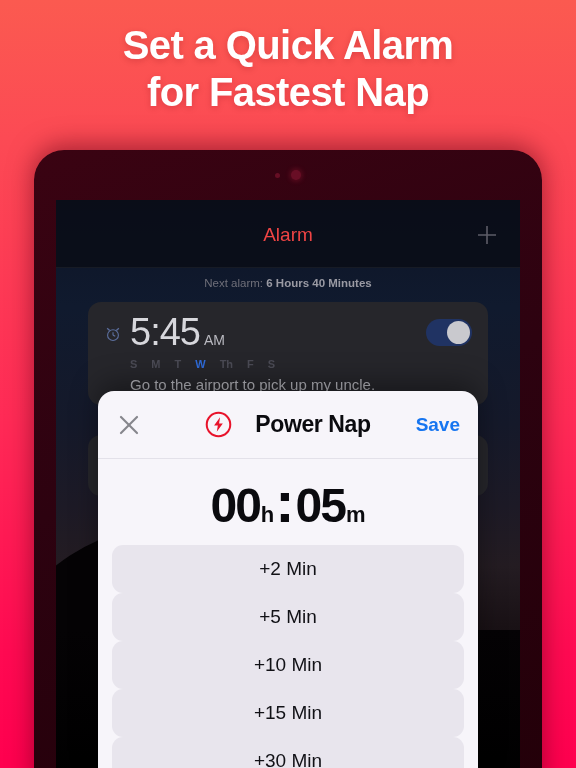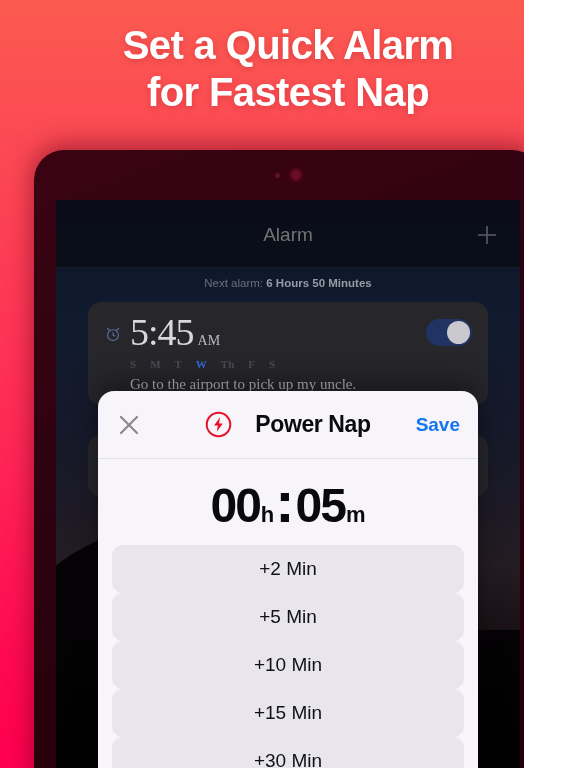--- a/index.html
+++ b/index.html
@@ -4,21 +4,21 @@
 <title>Power Nap Alarm Promo</title>
 <style>
   * { margin:0; padding:0; box-sizing:border-box; }
   html, body {
     width:576px; height:768px;
     overflow:hidden;
     font-family:"Liberation Sans", sans-serif;
   }
   #stage {
     position:relative;
-    width:524px; height:768px;
+    width:576px; height:768px;
     background:linear-gradient(to bottom, #fb5a50 0%, #fc4a54 18%, #ff2a56 55%, #ff0a52 85%, #ff004f 100%);
     overflow:hidden;
   }
 
   
   #headline {
     position:absolute; top:22px; left:0; width:576px;
     text-align:center;
     color:#ffffff;
     font-size:40px;
@@ -82,42 +82,42 @@
   .figure { position:absolute; width:3px; height:9px; background:#000; bottom:262px; }
 
   
   #appbar {
     position:absolute; top:0; left:0; width:100%; height:68px;
     background:rgba(10,12,22,0.82);
     border-bottom:1px solid rgba(255,255,255,0.055);
   }
   #app-title {
     position:absolute; top:24px; left:0; width:100%;
-    text-align:center; color:#737373; font-size:19px; font-weight:400;
+    text-align:center; color:#ef4444; font-size:19px; font-weight:400;
   }
   #add-btn {
     position:absolute; right:20px; top:22px;
     width:26px; height:26px; color:#5d5d67;
   }
   #add-btn svg { display:block; }
 
   #next-alarm {
     position:absolute; top:77px; left:0; width:100%;
     text-align:center; font-size:11.5px; color:#6f6f79;
   }
   #next-alarm b { color:#9a9aa3; font-weight:bold; }
 
   
   .alarm-card {
     position:absolute; left:32px; width:400px;
     background:#26262b;
     border-radius:13px;
     padding:11px 16px 12px 16px;
   }
-  #alarm-card-1 { top:102px;font-family:Liberation Serif, serif; }
+  #alarm-card-1 { top:102px; }
   #alarm-card-2 { top:235px; }
 
   .alarm-row { display:flex; align-items:center; }
   .clock-ico { width:18px; height:18px; color:#5c6f9e; flex:0 0 auto; margin-right:8px; margin-top:4px; }
   .alarm-time {
     color:#d7d7dc; font-size:38px; font-weight:300; letter-spacing:-1px;
     line-height:1; display:flex; align-items:baseline;
   }
   .alarm-ampm { font-size:14px; font-weight:400; margin-left:4px; color:#b9b9c0; letter-spacing:0; }
   .alarm-toggle {
@@ -229,21 +229,21 @@
         <div id="app-title">Alarm</div>
         <div id="add-btn">
           <svg viewBox="0 0 26 26" width="26" height="26">
             <line x1="13" y1="4" x2="13" y2="22" stroke="currentColor" stroke-width="1.6"></line>
             <line x1="4" y1="13" x2="22" y2="13" stroke="currentColor" stroke-width="1.6"></line>
           </svg>
         </div>
       </div>
 
       <div id="next-alarm">
-        <span>Next alarm: </span><b>6 Hours 50 Minutes</b>
+        <span>Next alarm: </span><b>6 Hours 40 Minutes</b>
       </div>
 
       <div class="alarm-card" id="alarm-card-1">
         <div class="alarm-row">
           <svg class="clock-ico" viewBox="0 0 24 24">
             <circle cx="12" cy="13.5" r="7.2" fill="none" stroke="currentColor" stroke-width="1.5"></circle>
             <line x1="12" y1="13.5" x2="12" y2="9.6" stroke="currentColor" stroke-width="1.5"></line>
             <line x1="12" y1="13.5" x2="15" y2="15" stroke="currentColor" stroke-width="1.5"></line>
             <line x1="4.2" y1="4.4" x2="7.6" y2="7.4" stroke="currentColor" stroke-width="1.7"></line>
             <line x1="19.8" y1="4.4" x2="16.4" y2="7.4" stroke="currentColor" stroke-width="1.7"></line>

